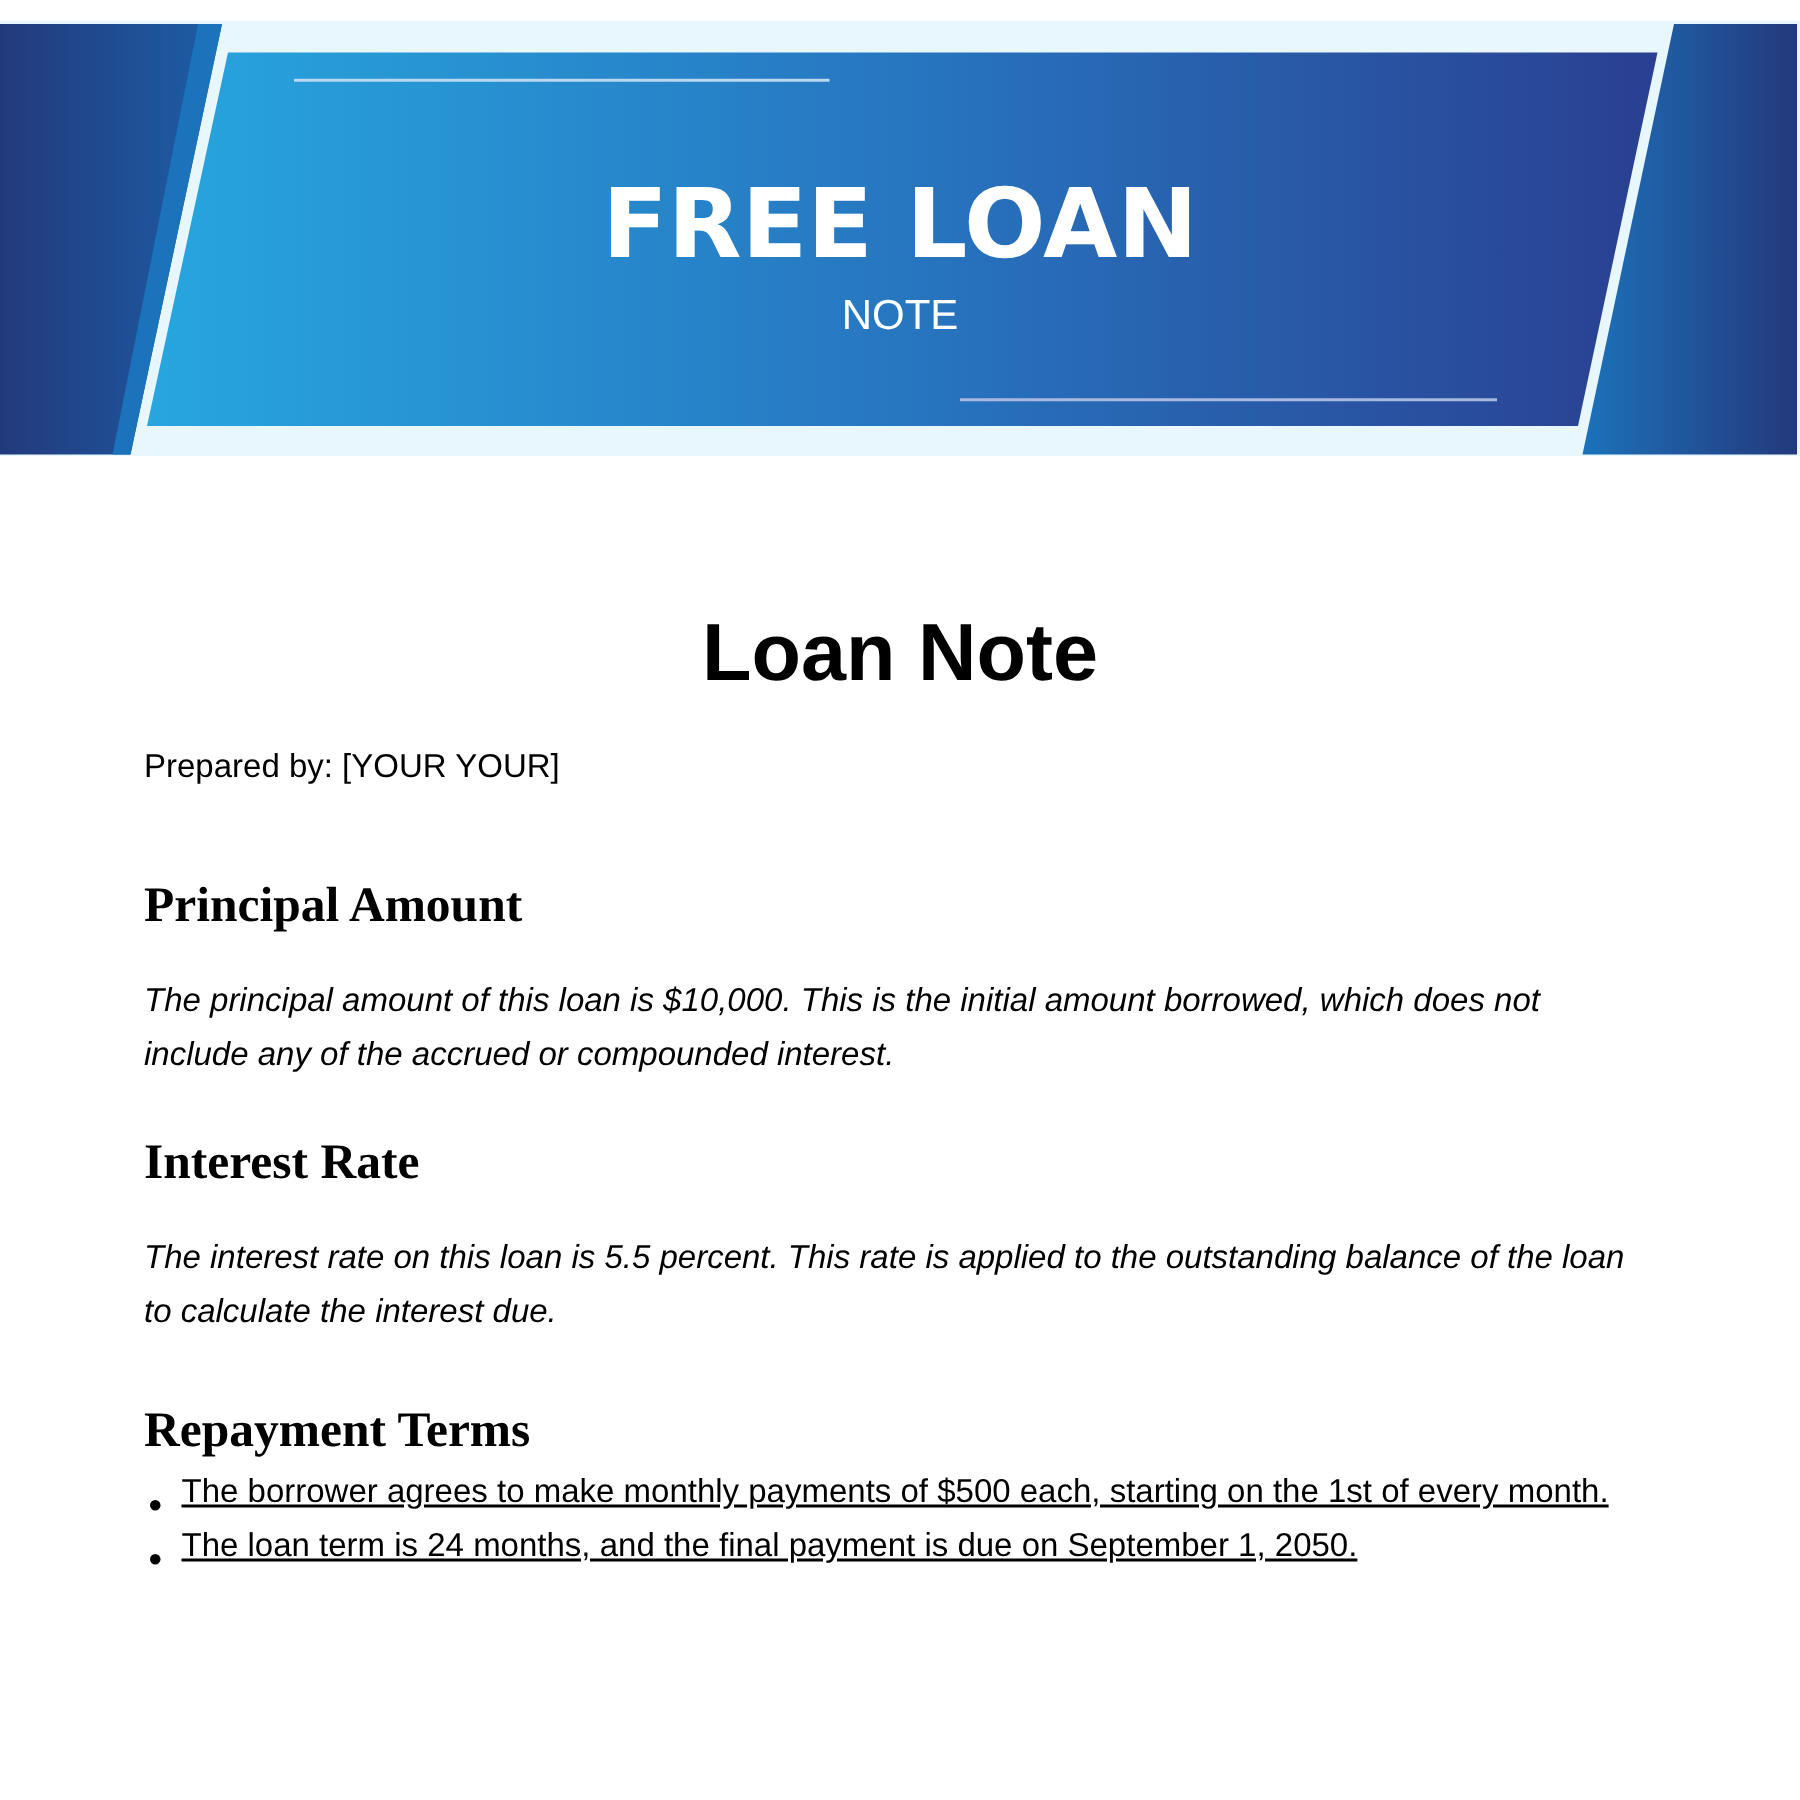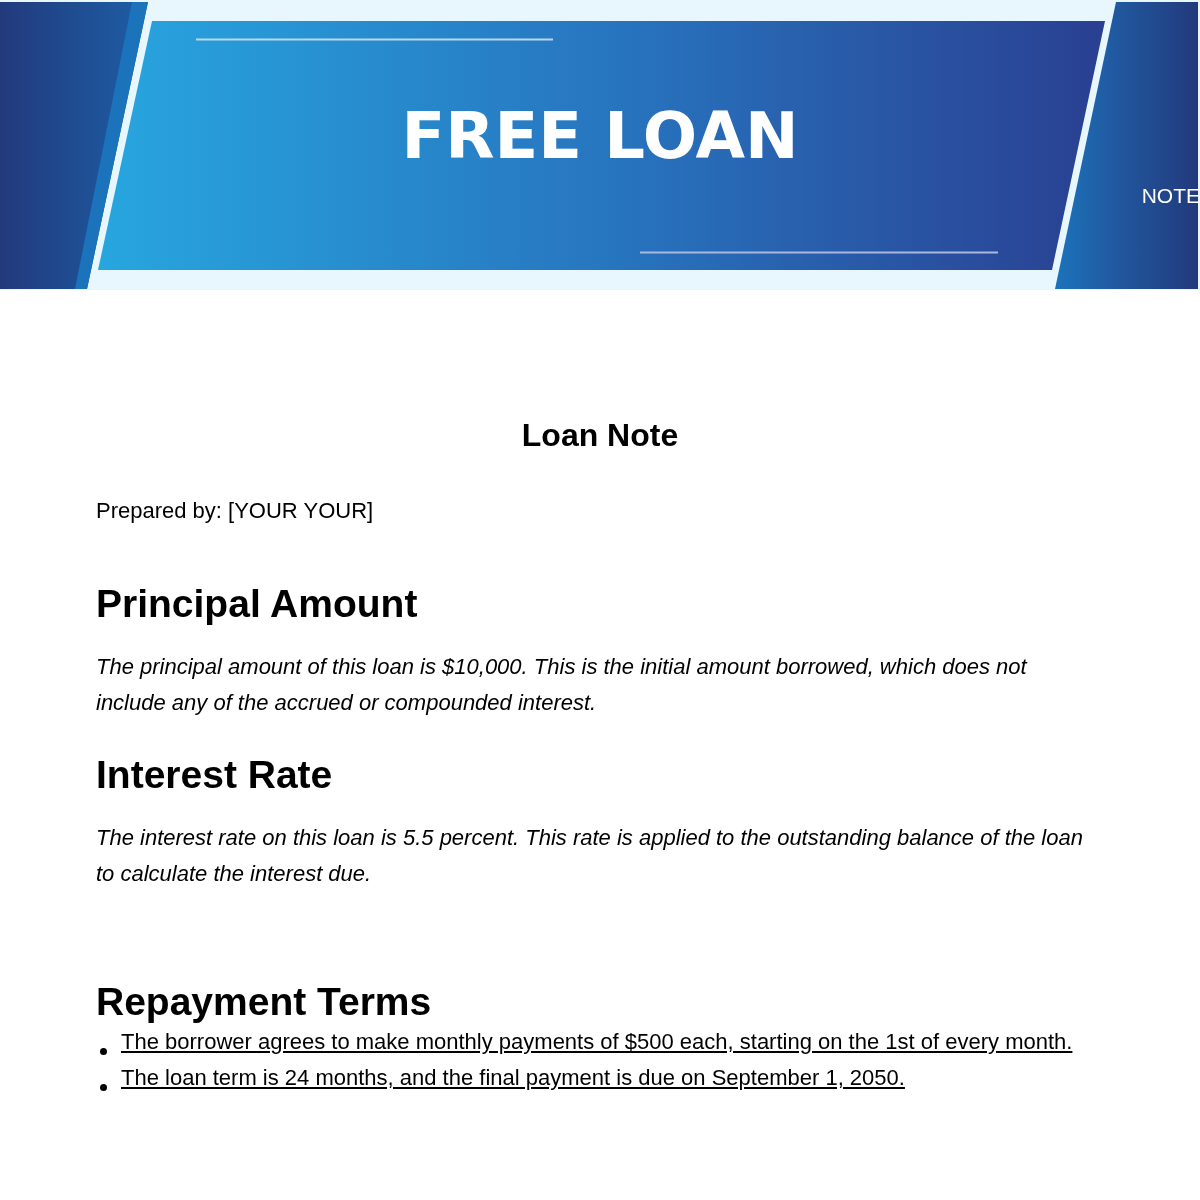--- a/index.html
+++ b/index.html
@@ -10,21 +10,21 @@
     body {
       width: 1200px;
       height: 1200px;
       position: relative;
       overflow: hidden;
       font-family: "Liberation Sans", sans-serif;
       color: #000000;
     }
     .header {
       position: absolute;
-      left: 0; top: 0;
+      left: 0; top: 14px;
       width: 1200px;
       height: 290px;
     }
     .header svg {
       position: absolute;
       left: 0; top: 0;
     }
     .header-title {
       position: absolute;
       left: 0; right: 0;
@@ -35,59 +35,60 @@
       font-weight: bold;
       font-size: 64px;
       letter-spacing: 0px;
       line-height: 80px;
       margin: 0;
     }
     .header-subtitle {
       position: absolute;
       left: 0; right: 0;
       top: 183px;
-      text-align: right;
+      text-align: center;
       color: #ffffff;
-      font-size: 21px;
+      font-size: 28px;
       line-height: 26px;
       margin: 0;
     }
     .content {
       position: absolute;
       left: 96px;
       top: 405px;
       width: 1000px;
     }
     .doc-title {
       text-align: center;
       font-weight: bold;
-      font-size: 32px;
+      font-size: 54px;
       line-height: 60px;
       margin: 0 0 0 0;
       padding-left: 8px;
     }
     .prepared {
       font-size: 22px;
       line-height: 36px;
       margin: 28px 0 0 0;
     }
     .section-heading {
       font-weight: bold;
-      font-size: 39px;
+      font-size: 33px;
       line-height: 44px;
       margin: 0;
+      font-family: Liberation Serif, serif;
     }
     .para {
       font-size: 22px;
       line-height: 36px;
       margin: 0;
     }
     .sec-principal { margin-top: 53px; }
     .sec-interest { margin-top: 32px; }
-    .sec-repay { margin-top: 88px; }
+    .sec-repay { margin-top: 40px; }
     .section-heading + .para { margin-top: 23px; font-style: italic; }
     ul.terms {
       list-style: none;
       margin: 0;
       padding: 0;
       text-decoration: underline;
     }
     ul.terms li {
       position: relative;
       padding-left: 25px;

